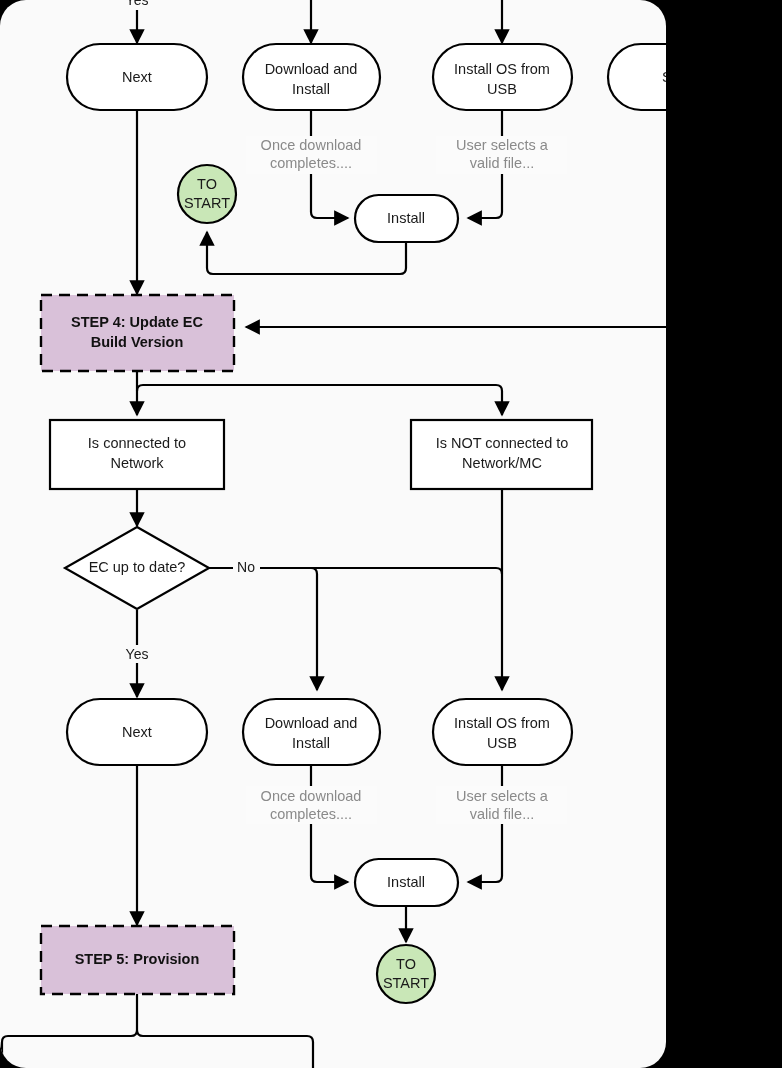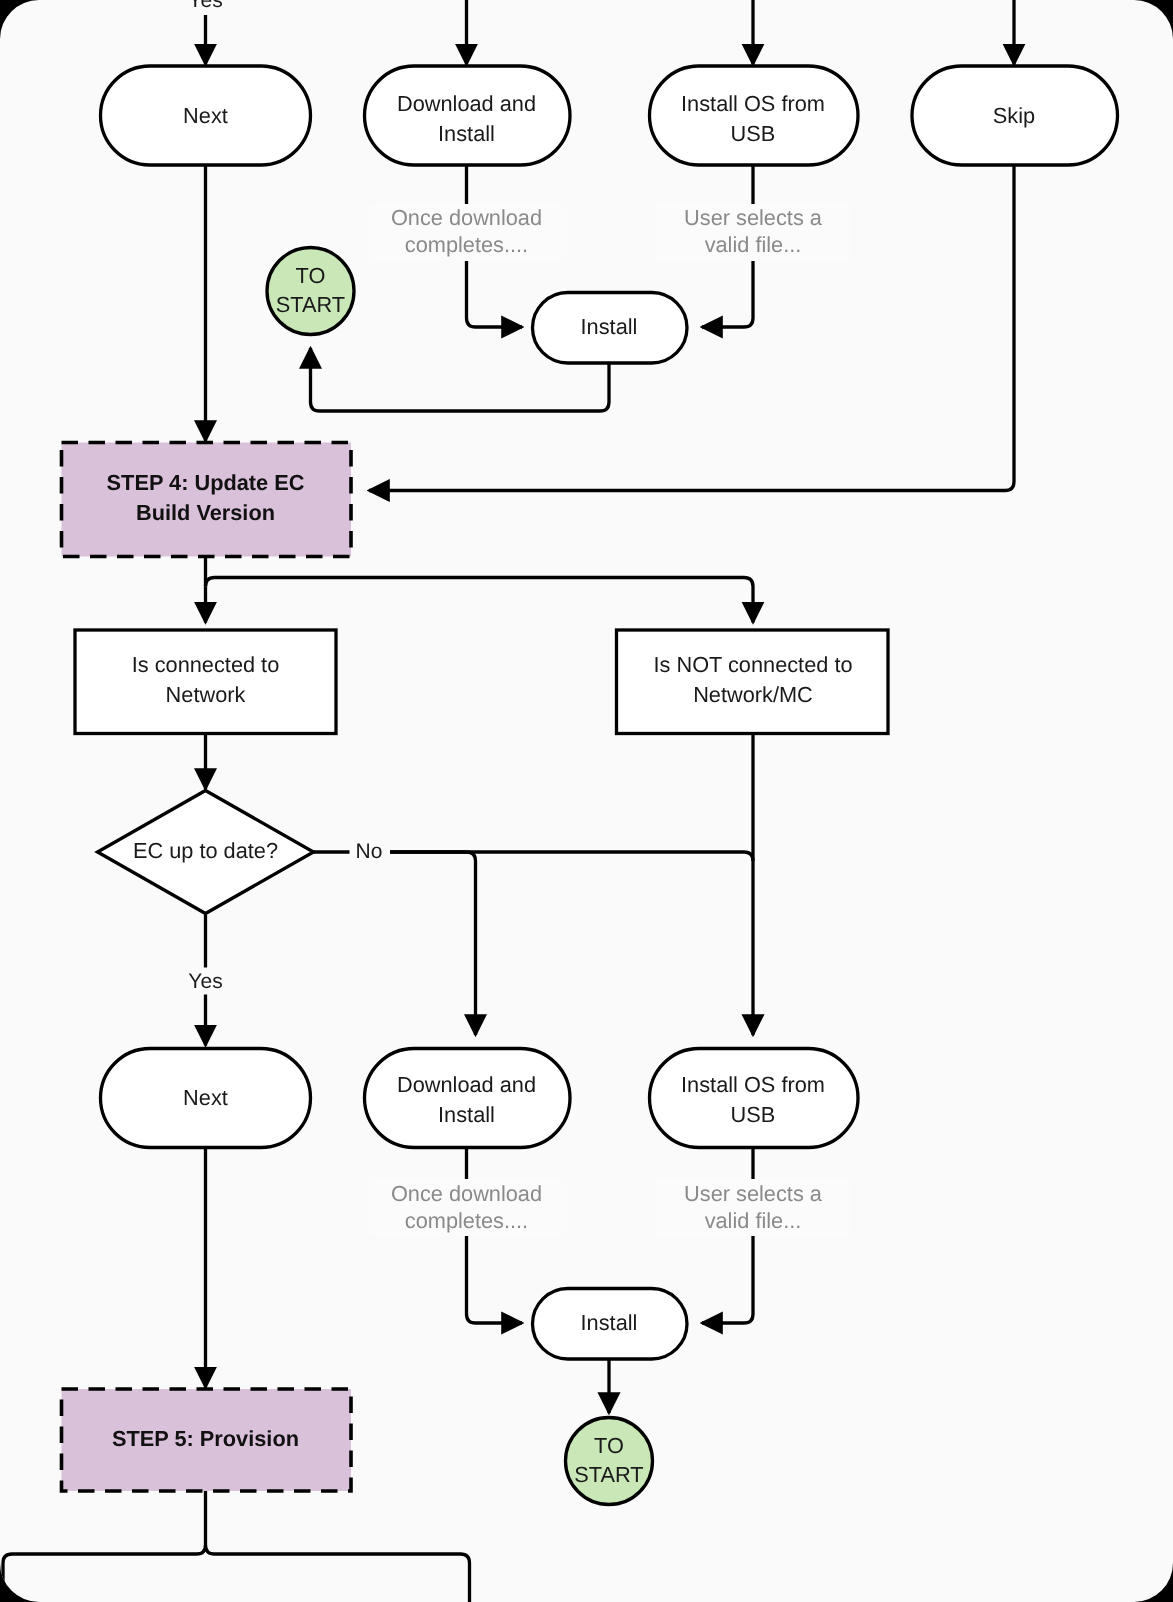--- a/index.html
+++ b/index.html
@@ -2,21 +2,21 @@
 <html><head>
 <meta charset="utf-8">
 <style>
   html, body {
     margin: 0;
     padding: 0;
     background: #000000;
   }
   #canvas {
     position: relative;
-    width: 782px;
+    width: 666px;
     height: 1068px;
     background: #fafafa;
     border-radius: 26px;
     overflow: hidden;
     font-family: "Liberation Sans", sans-serif;
   }
   svg.flow {
     position: absolute;
     top: 0; left: 0;
     width: 782px;

